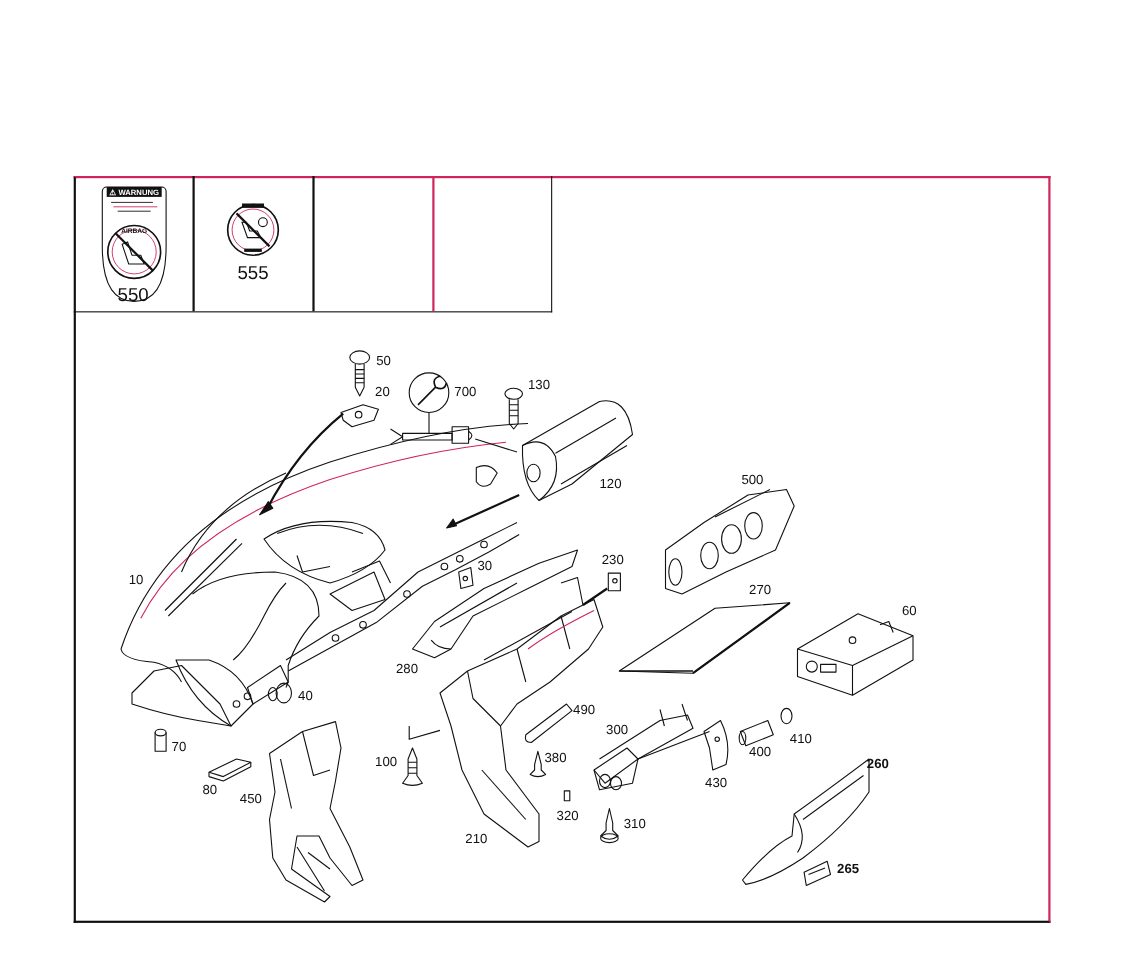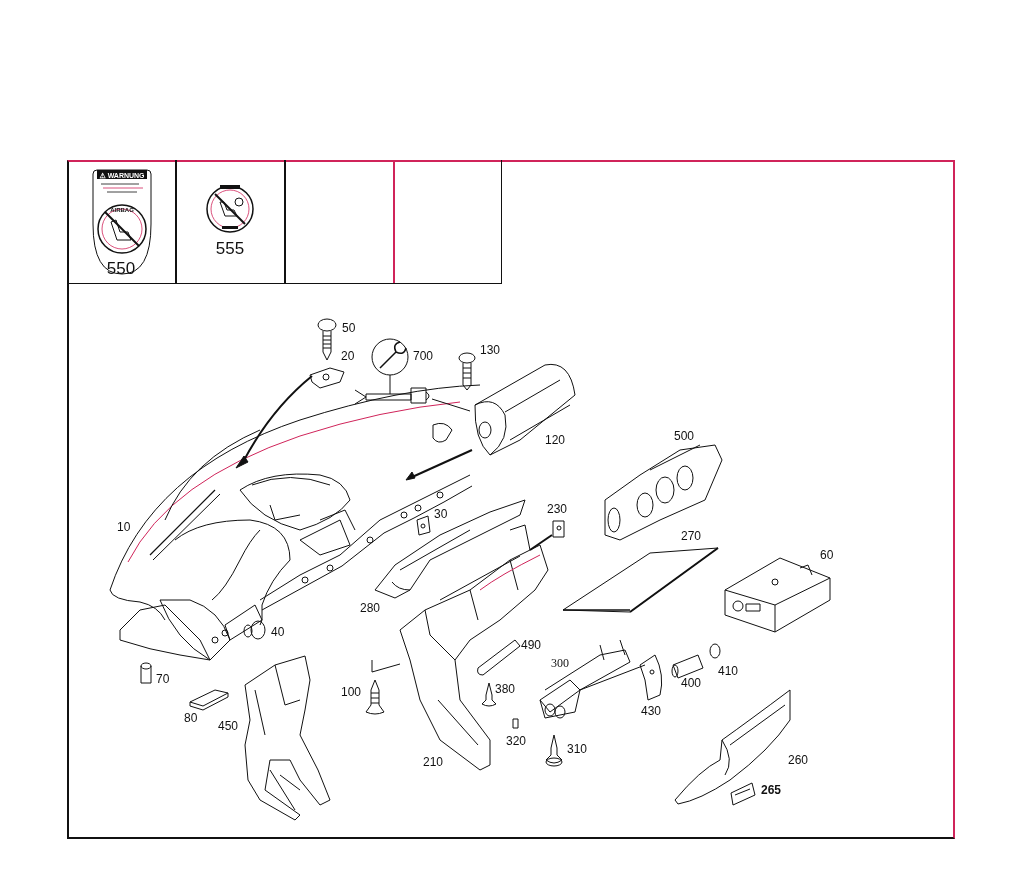--- a/index.html
+++ b/index.html
@@ -277,25 +277,25 @@
   <span class="callout" style="left:271px;top:626px;">40</span>
   <span class="callout" style="left:342px;top:322px;">50</span>
   <span class="callout" style="left:820px;top:549px;">60</span>
   <span class="callout" style="left:156px;top:673px;">70</span>
   <span class="callout" style="left:184px;top:712px;">80</span>
   <span class="callout" style="left:341px;top:686px;">100</span>
   <span class="callout" style="left:545px;top:434px;">120</span>
   <span class="callout" style="left:480px;top:344px;">130</span>
   <span class="callout" style="left:423px;top:756px;">210</span>
   <span class="callout" style="left:547px;top:503px;">230</span>
-  <span class="callout" style="left:788px;top:754px;">260</span>
+  <span class="callout" style="left:788px;top:688px;font-weight:bold;">260</span>
   <span class="callout" style="left:761px;top:784px;font-weight:bold;">265</span>
   <span class="callout" style="left:681px;top:530px;">270</span>
   <span class="callout" style="left:360px;top:602px;">280</span>
-  <span class="callout" style="left:551px;top:657px;font-family:Liberation Serif, serif;">300</span>
+  <span class="callout" style="left:551px;top:657px;">300</span>
   <span class="callout" style="left:567px;top:743px;">310</span>
   <span class="callout" style="left:506px;top:735px;">320</span>
   <span class="callout" style="left:521px;top:639px;">490</span>
   <span class="callout" style="left:495px;top:683px;">380</span>
   <span class="callout" style="left:681px;top:677px;">400</span>
   <span class="callout" style="left:718px;top:665px;">410</span>
   <span class="callout" style="left:641px;top:705px;">430</span>
   <span class="callout" style="left:218px;top:720px;">450</span>
   <span class="callout" style="left:674px;top:430px;">500</span>
   <span class="callout" style="left:413px;top:350px;">700</span>

